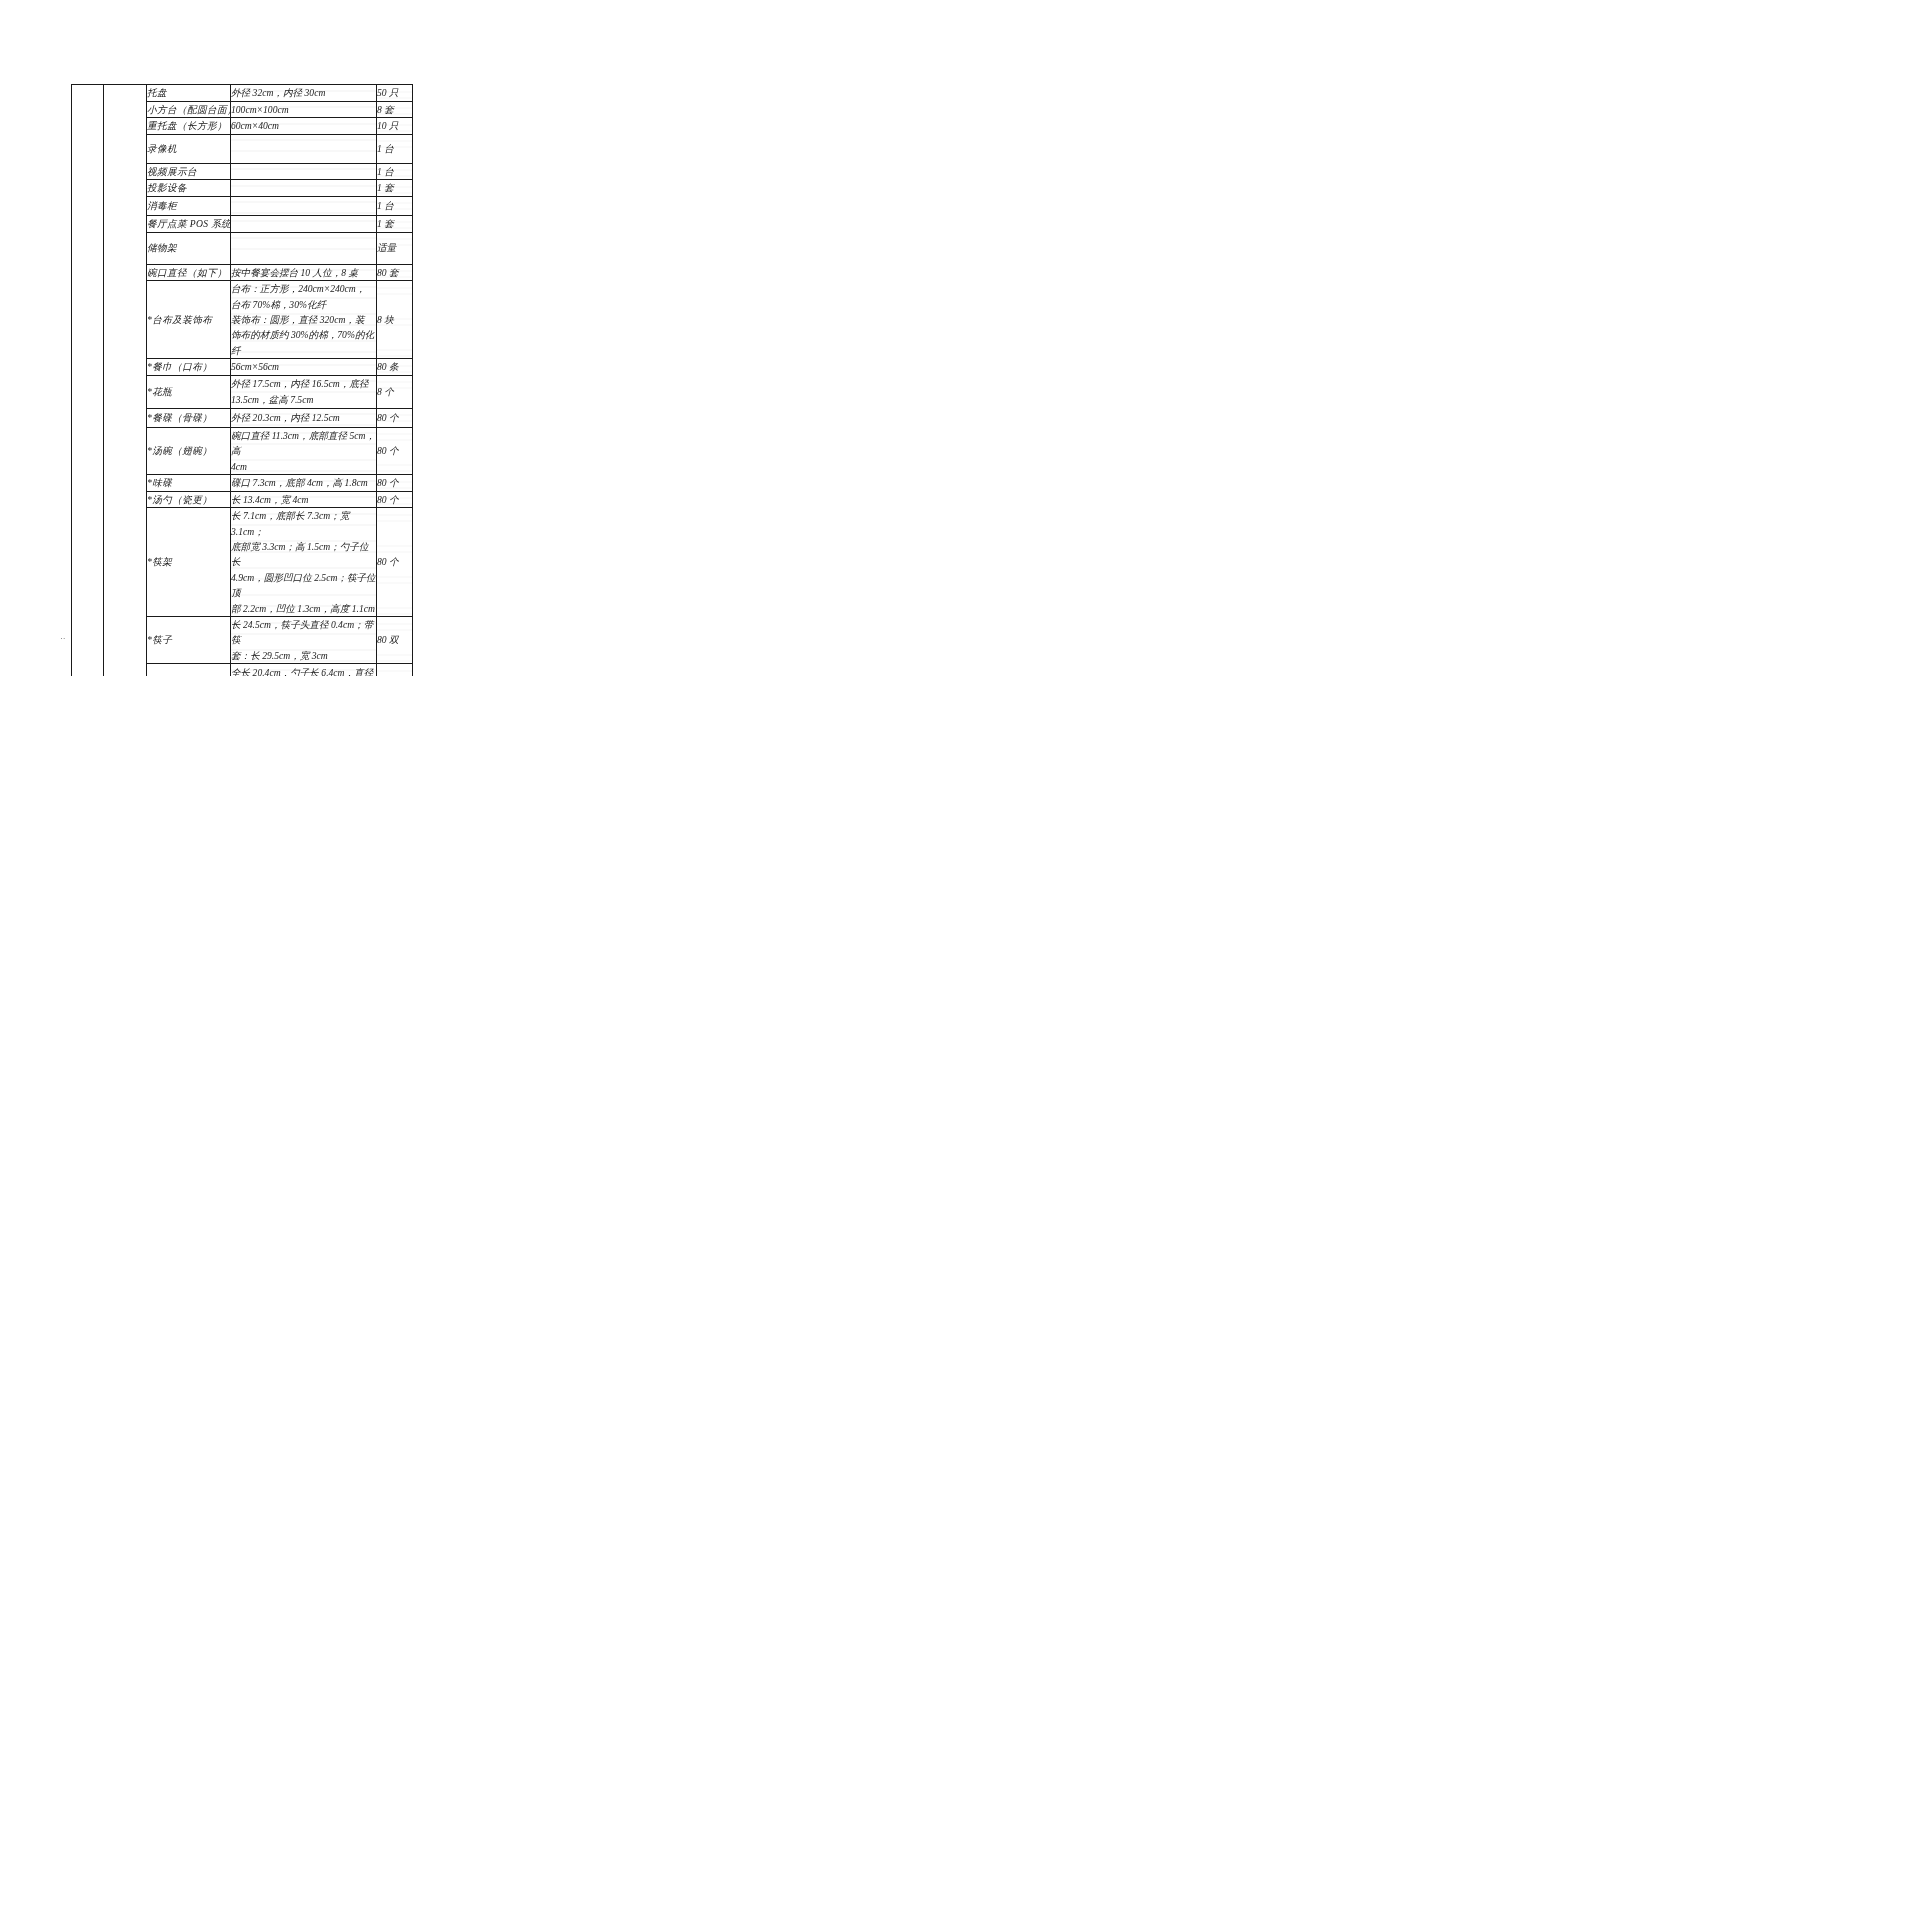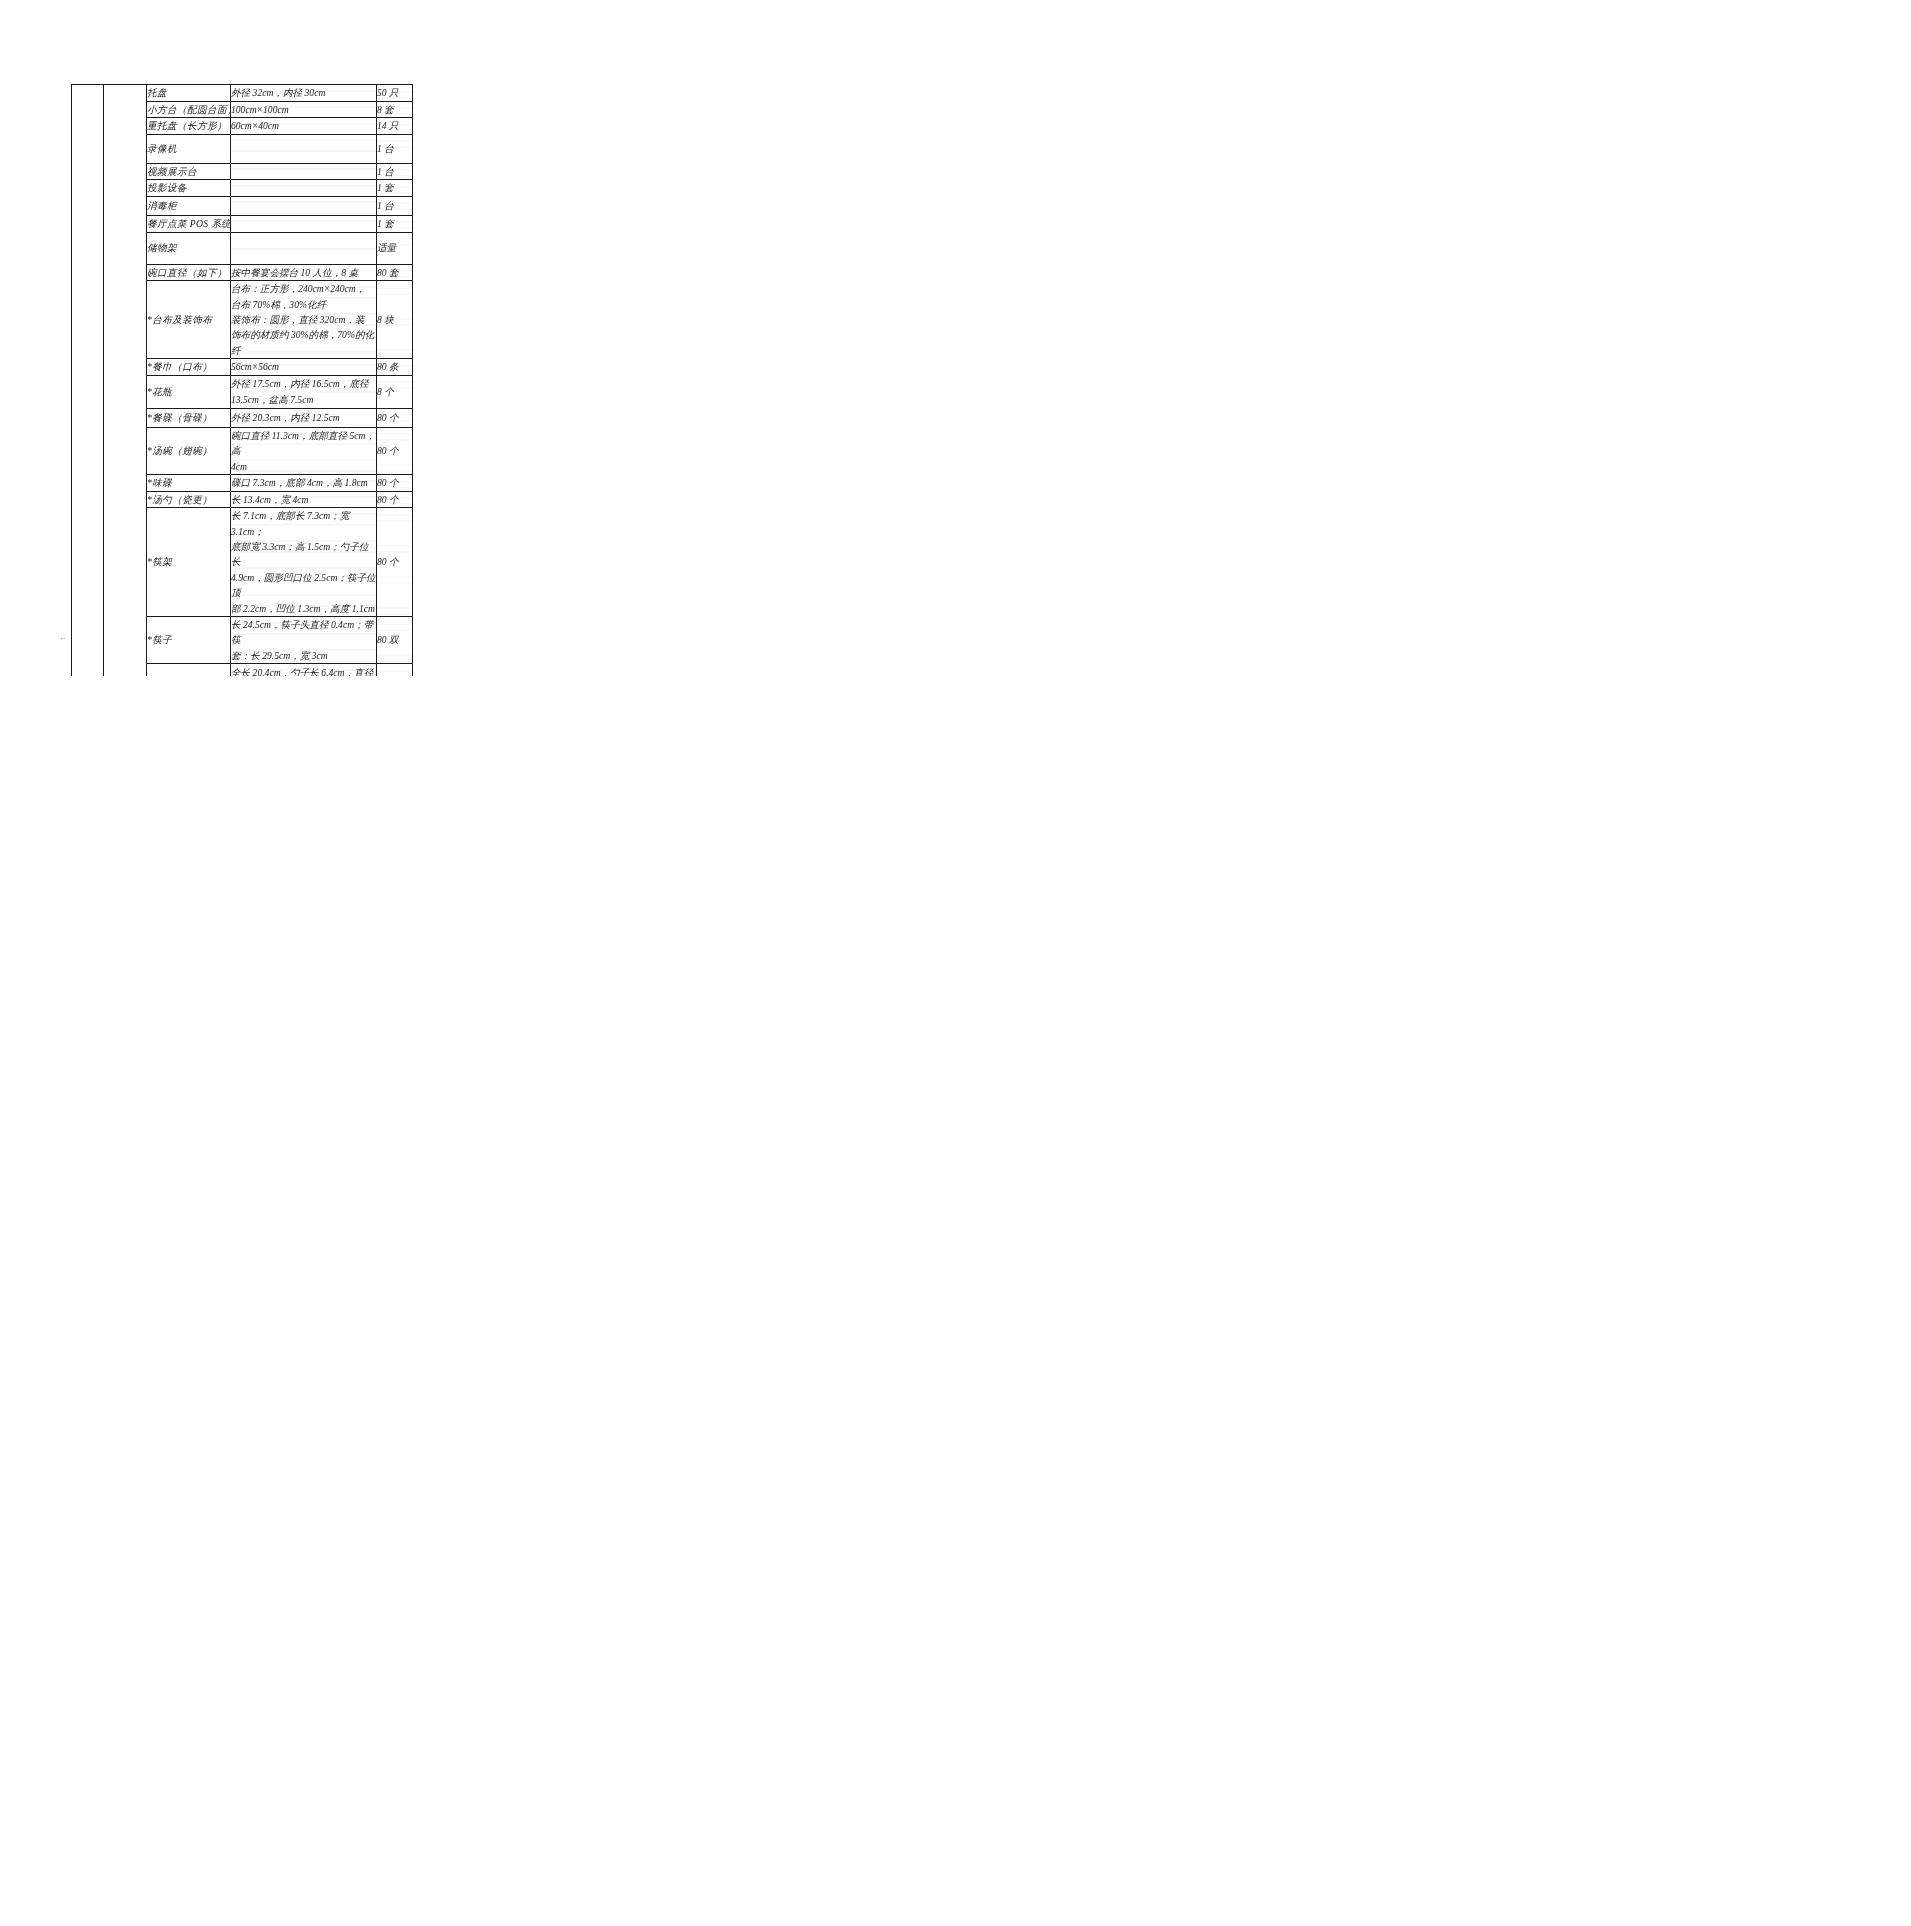--- a/index.html
+++ b/index.html
@@ -103,21 +103,21 @@
           <td class="spec-cell">
             <span class="spec-line">100cm×100cm</span>
           </td>
           <td class="qty-cell">8 套</td>
         </tr>
         <tr style="height: 16.6px;">
           <td class="item-cell">重托盘（长方形）</td>
           <td class="spec-cell">
             <span class="spec-line">60cm×40cm</span>
           </td>
-          <td class="qty-cell">14 只</td>
+          <td class="qty-cell">10 只</td>
         </tr>
         <tr style="height: 29px;">
           <td class="item-cell">录像机</td>
           <td class="spec-cell"></td>
           <td class="qty-cell">1 台</td>
         </tr>
         <tr style="height: 16.6px;">
           <td class="item-cell">视频展示台</td>
           <td class="spec-cell"></td>
           <td class="qty-cell">1 台</td>

